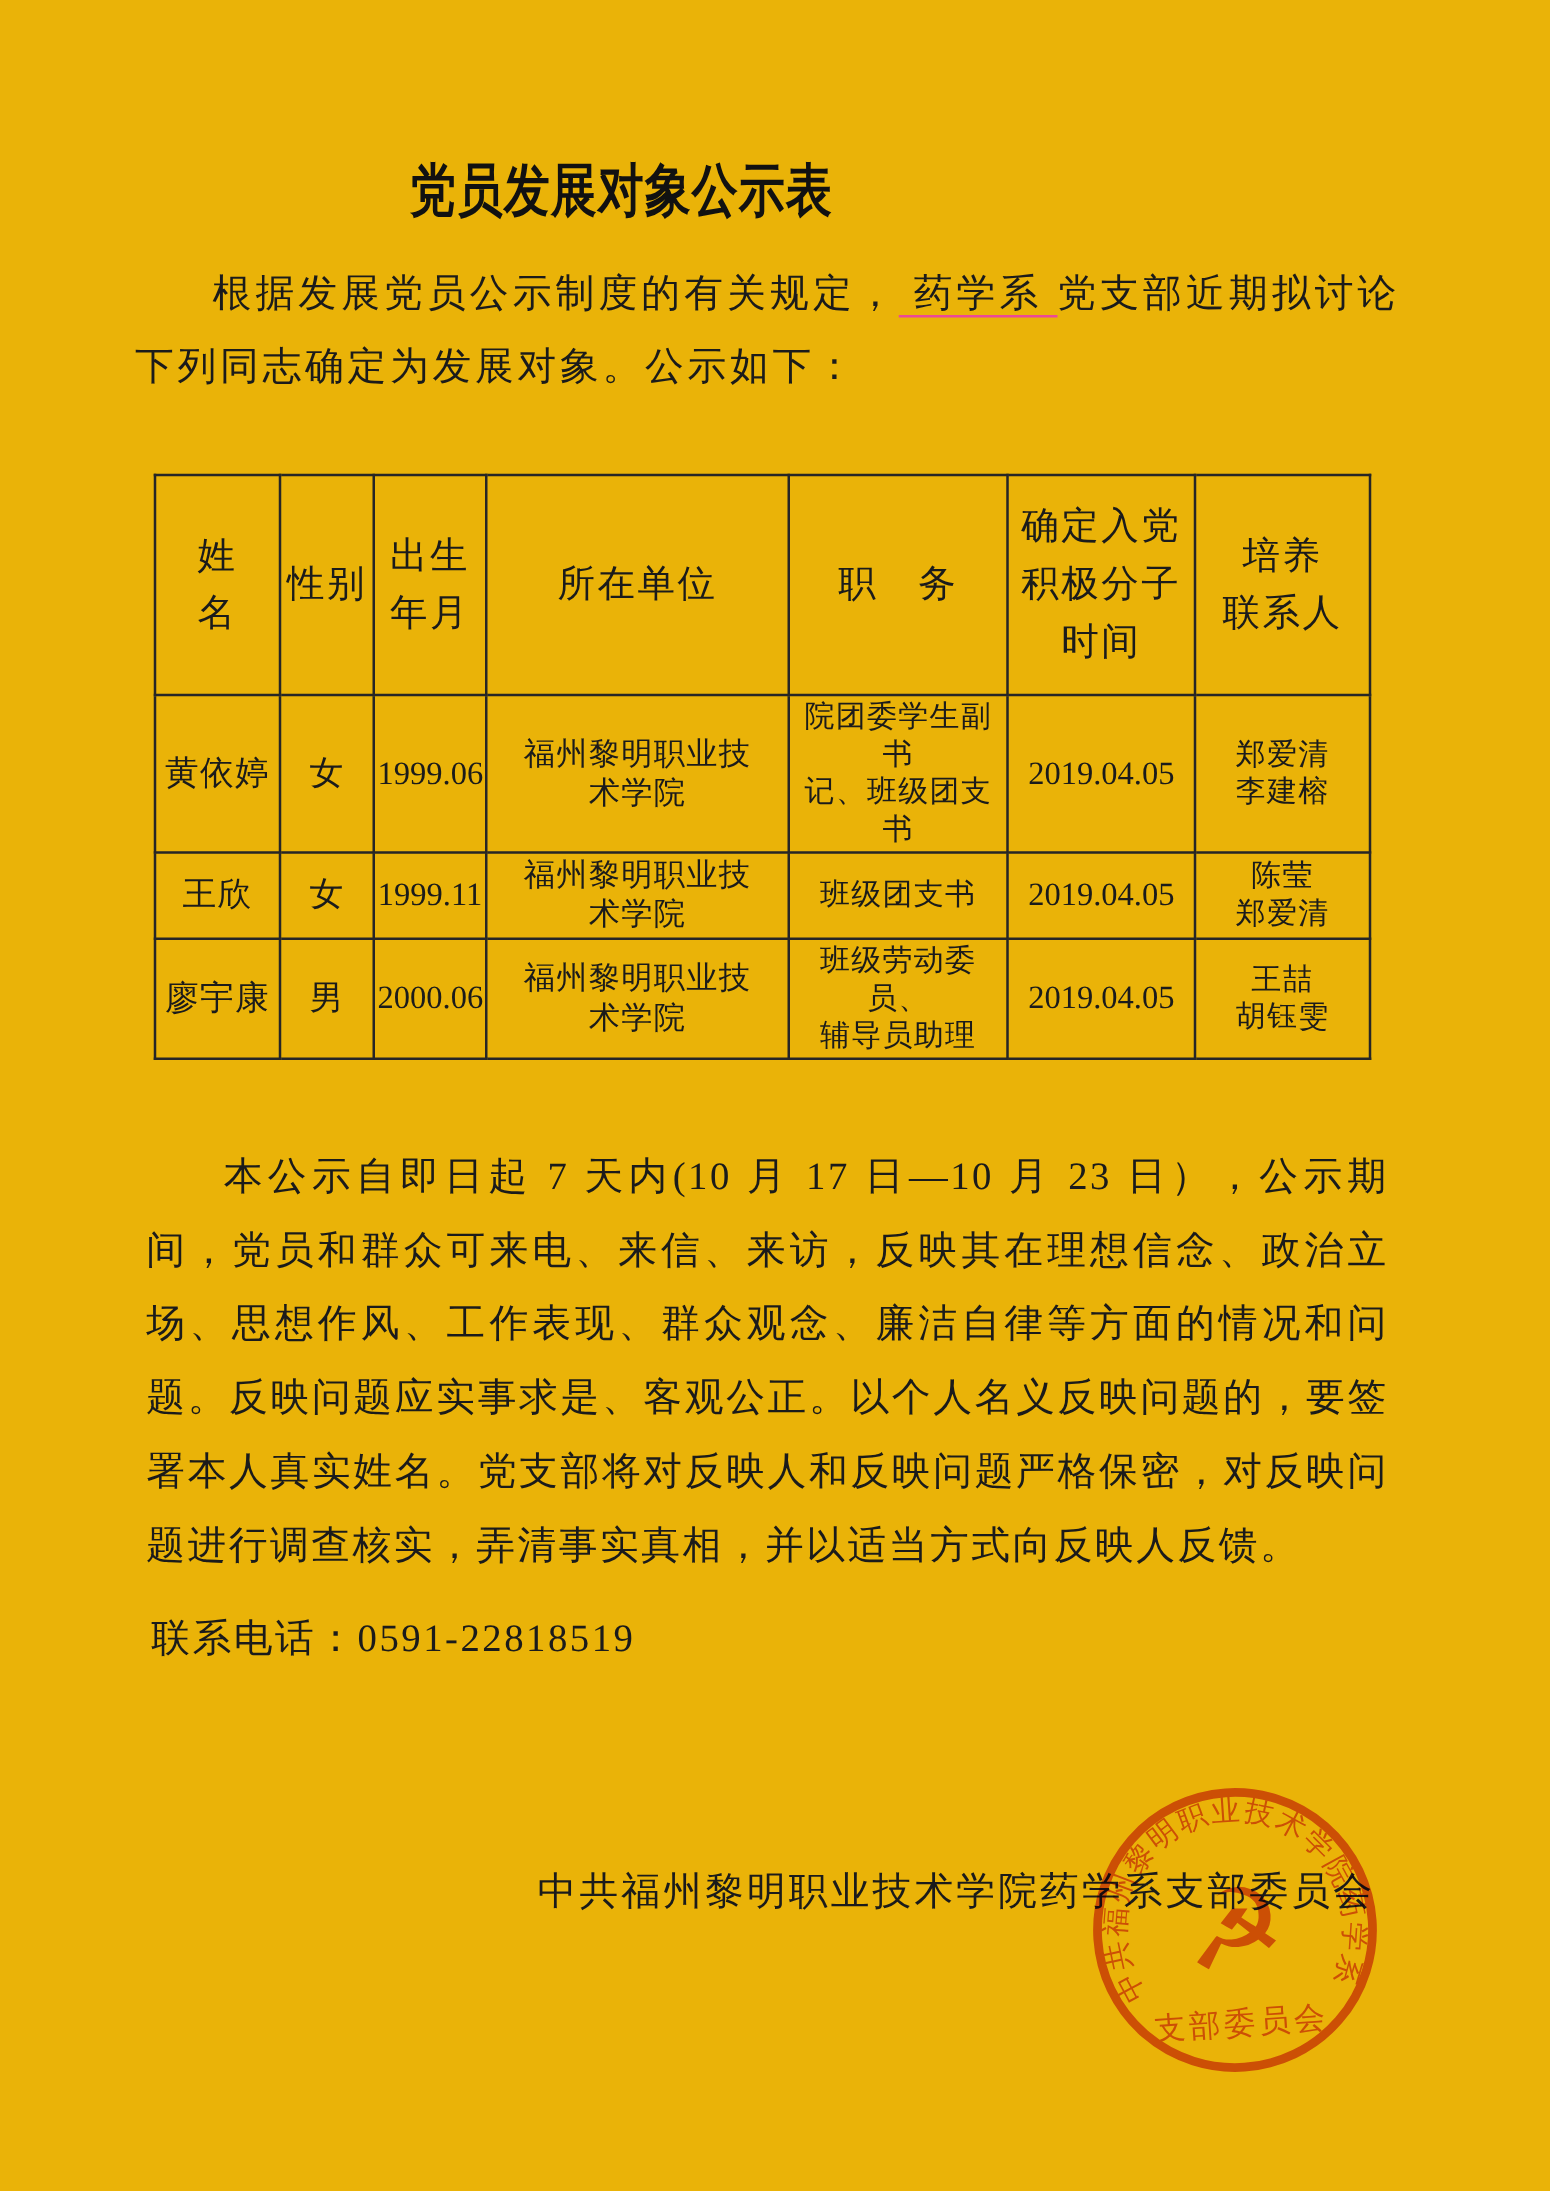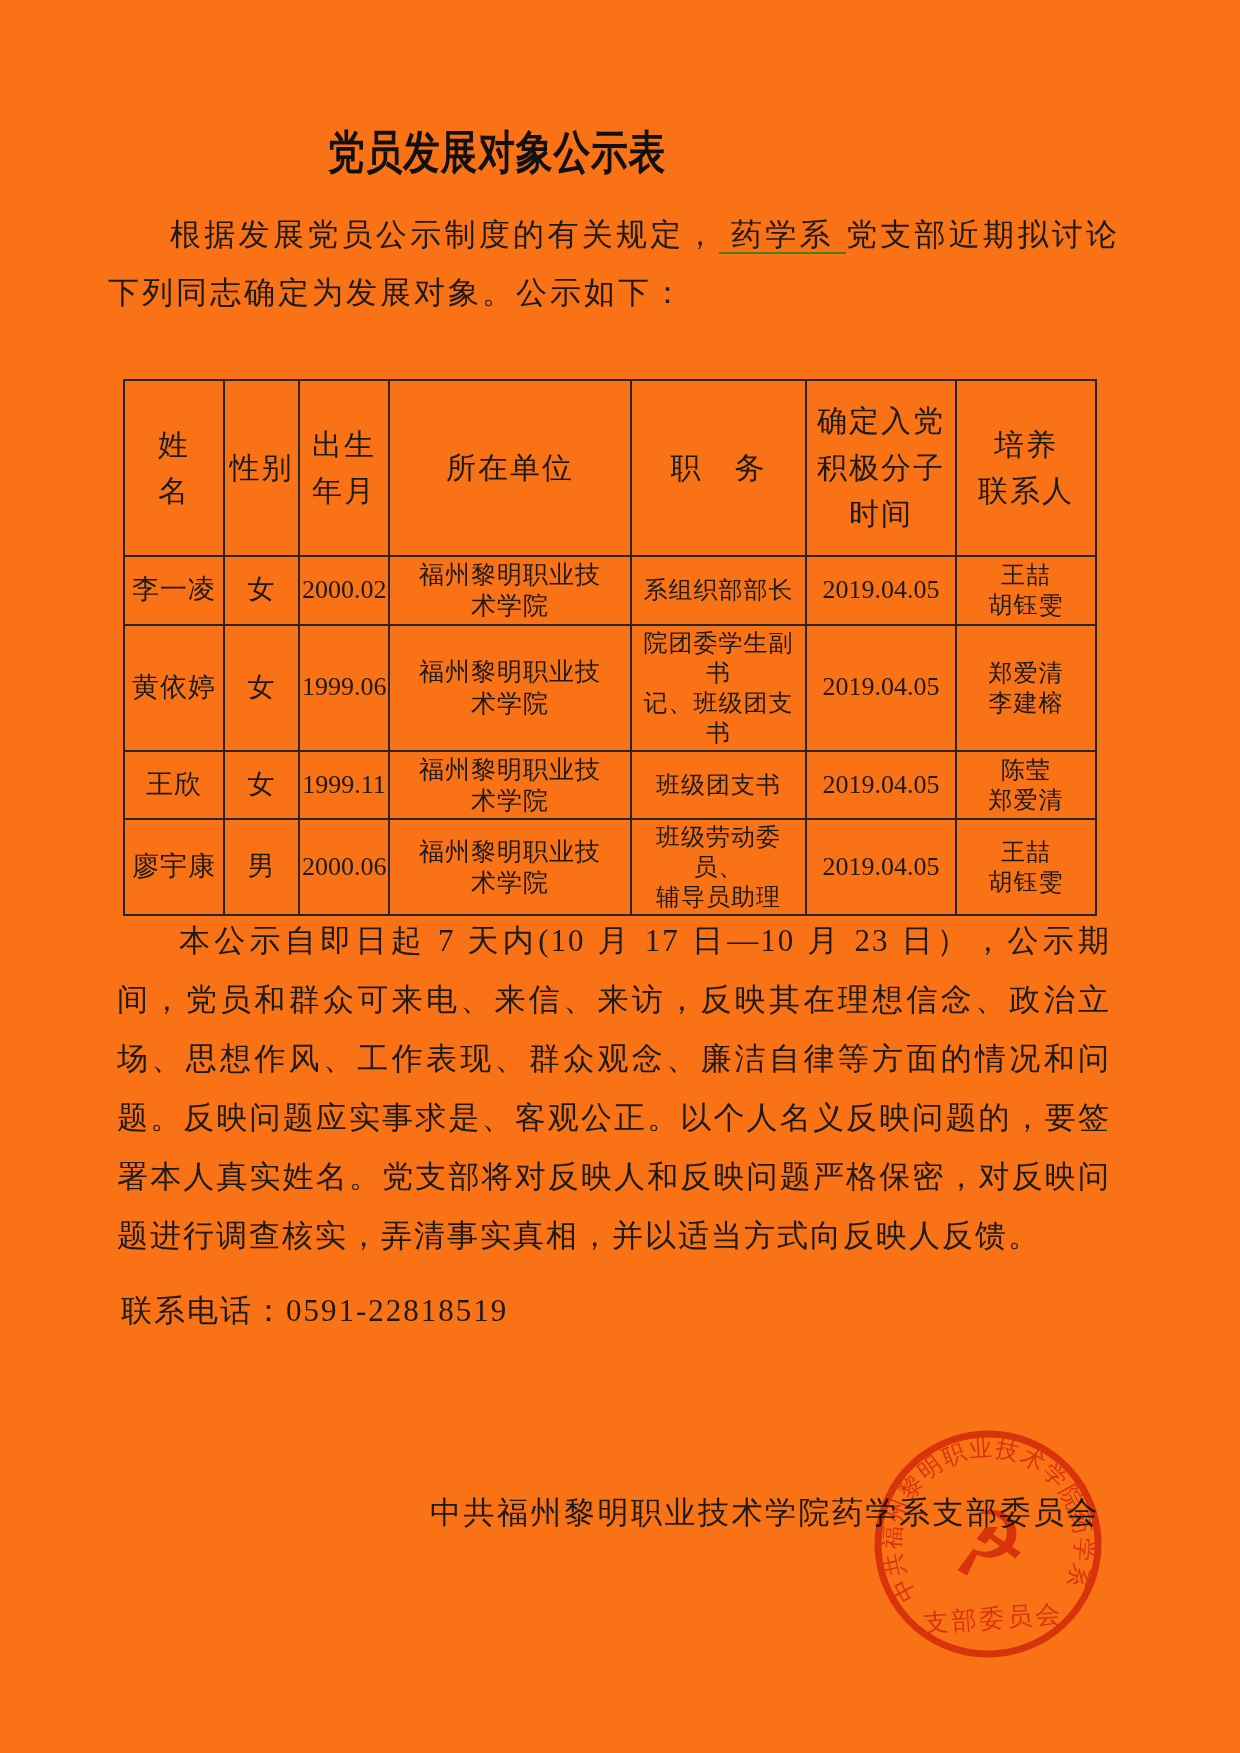--- a/index.html
+++ b/index.html
@@ -1,20 +1,20 @@
 <!DOCTYPE html>
 <html><head>
 <meta charset="utf-8">
 <style>
   html,body{margin:0;padding:0;background:#e8e8e8;}
   .page{
     position:relative;
     width:1240px;height:1753px;
     margin:0 auto;
-    background:#f97316;
+    background:#eab308;
     overflow:hidden;
     font-family:"Liberation Serif","DejaVu Serif",serif;
     color:#1b1b1b;
   }
   .doc-title{
     position:absolute;
     top:122px;left:197px;width:600px;
     text-align:center;
     font-family:"Liberation Sans","DejaVu Sans",sans-serif;
     font-weight:900;
@@ -28,21 +28,21 @@
   .intro{
     position:absolute;
     top:206px;left:108px;width:1012px;
     font-size:31px;
     line-height:58px;
     letter-spacing:3px;
     text-align:justify;
     text-indent:2em;
   }
   .blank-underline{
-    border-bottom:2px solid #4d7c0f;
+    border-bottom:2px solid #ec4899;
     padding:0 12px;
   }
   .roster{
     position:absolute;
     top:379px;left:123px;
     border-collapse:collapse;
     table-layout:fixed;
     width:972px;
   }
   .roster th,.roster td{
@@ -128,31 +128,20 @@
         <th>职　务</th>
         <th>确定入党
 积极分子
 时间</th>
         <th>培养
 联系人</th>
       </tr>
     </thead>
     <tbody>
       <tr>
-        <td>李一凌</td>
-        <td>女</td>
-        <td>2000.02</td>
-        <td>福州黎明职业技
-术学院</td>
-        <td>系组织部部长</td>
-        <td>2019.04.05</td>
-        <td>王喆
-胡钰雯</td>
-      </tr>
-      <tr>
         <td>黄依婷</td>
         <td>女</td>
         <td>1999.06</td>
         <td>福州黎明职业技
 术学院</td>
         <td>院团委学生副书
 记、班级团支书</td>
         <td>2019.04.05</td>
         <td>郑爱清
 李建榕</td>

